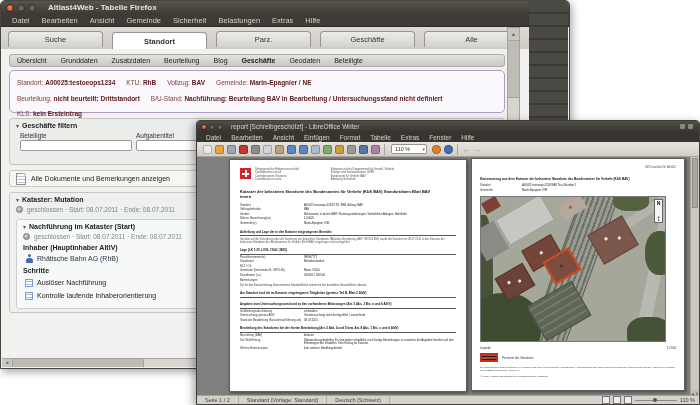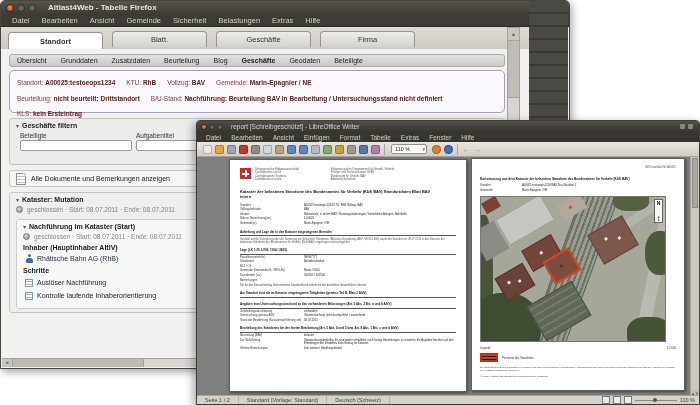--- a/index.html
+++ b/index.html
@@ -188,24 +188,25 @@
       <span class="menu-item">Bearbeiten</span>
       <span class="menu-item">Ansicht</span>
       <span class="menu-item">Gemeinde</span>
       <span class="menu-item">Sicherheit</span>
       <span class="menu-item">Belastungen</span>
       <span class="menu-item">Extras</span>
       <span class="menu-item">Hilfe</span>
     </div>
   <div class="ff-tabstrip">
     <div id="ff-tabs">
+        <div class="ff-tab">Suche</div>
         <div class="ff-tab active">Standort</div>
-        <div class="ff-tab">Blatt.</div>
+        <div class="ff-tab">Parz.</div>
         <div class="ff-tab">Geschäfte</div>
-        <div class="ff-tab">Firma</div>
+        <div class="ff-tab">Alle</div>
       </div>
   </div>
 
   <div class="ff-page">
     <div class="ff-subnav" id="ff-subnav">
         <span class="sn-item">Übersicht</span>
         <span class="sn-item">Grunddaten</span>
         <span class="sn-item">Zusatzdaten</span>
         <span class="sn-item">Beurteilung</span>
         <span class="sn-item">Blog</span>

